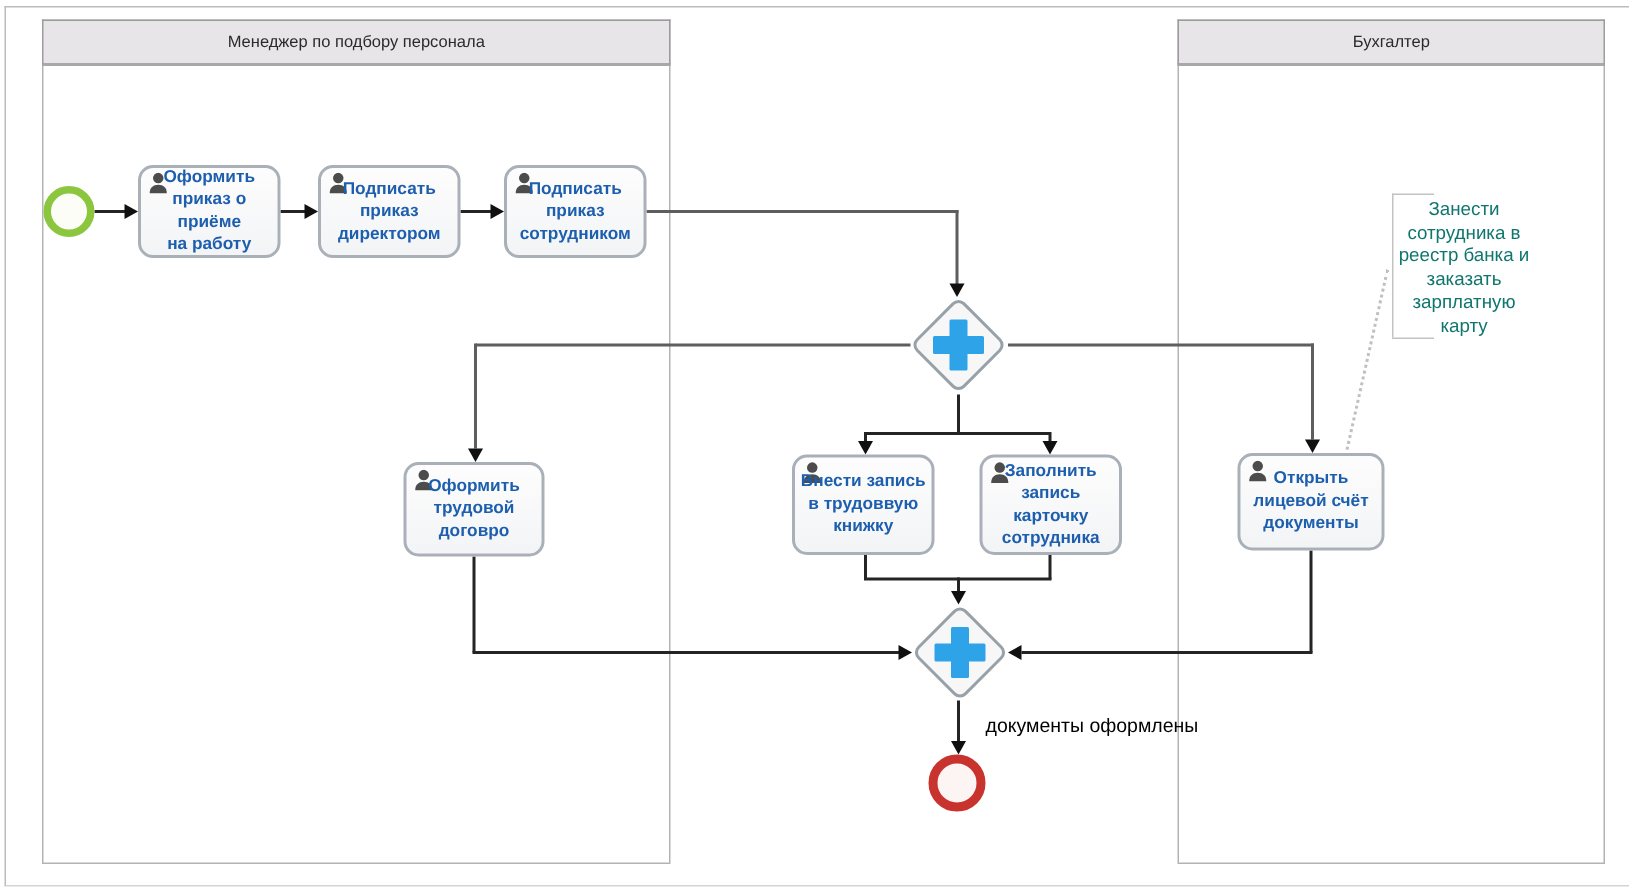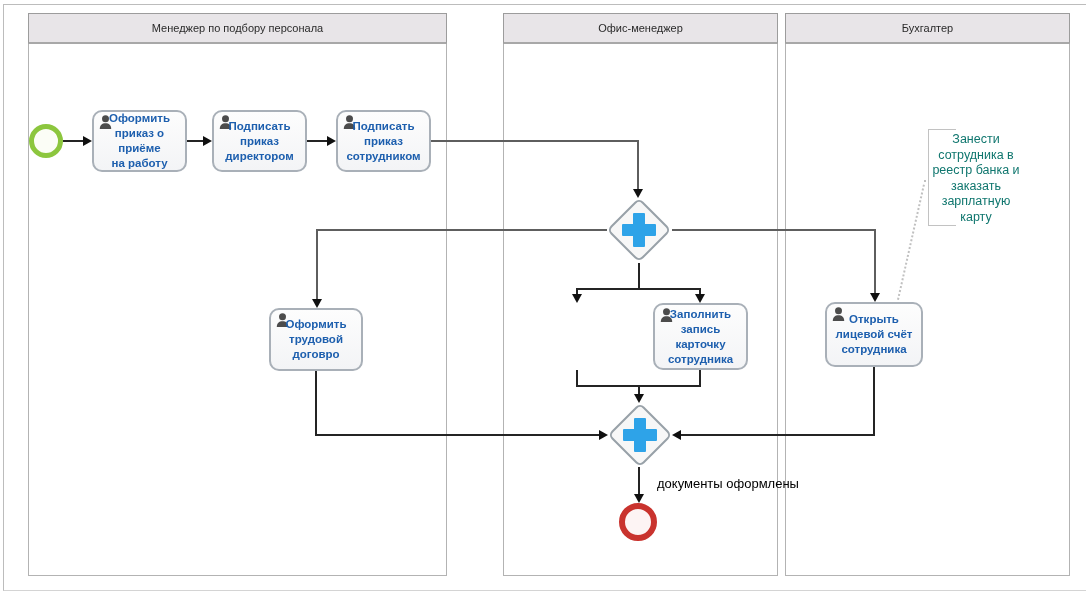--- a/index.html
+++ b/index.html
@@ -41,25 +41,20 @@
 
 <div class="canvas">
 
   <div class="abs frame"></div>
 
   <div class="abs lane" style="left:16px;width:419px;margin-left:12px;">
     <div class="lane-header">
       <span>Менеджер по подбору персонала</span>
     </div>
   </div>
-  <div class="abs lane" style="left:503px;width:275px;">
-    <div class="lane-header">
-      <span>Офис-менеджер</span>
-    </div>
-  </div>
   <div class="abs lane" style="left:785px;width:285px;">
     <div class="lane-header">
       <span>Бухгалтер</span>
     </div>
   </div>
 
   <div class="abs hl" style="left:63px;top:140px;width:21px;"></div>
   <div class="abs arr-r" style="left:83px;top:136px;"></div>
 
   <div class="abs hl" style="left:187px;top:140px;width:17px;"></div>
@@ -147,40 +142,49 @@
   <div class="abs task" style="left:269px;top:308px;width:94px;height:63px;">
     <svg class="person" width="13" height="14" viewBox="0 0 11 12">
         <circle cx="5.5" cy="3.2" r="3" fill="#4c4c4c"></circle>
         <path d="M0.6,12 C0.6,8.6 2.6,7 5.5,7 C8.4,7 10.4,8.6 10.4,12 Z" fill="#4c4c4c"></path>
       </svg>
     <div class="task-label">Оформить
 трудовой
 договро</div>
   </div>
 
+  <div class="abs task" style="left:528px;top:303px;width:95px;height:67px;">
+    <svg class="person" width="13" height="14" viewBox="0 0 11 12">
+        <circle cx="5.5" cy="3.2" r="3" fill="#4c4c4c"></circle>
+        <path d="M0.6,12 C0.6,8.6 2.6,7 5.5,7 C8.4,7 10.4,8.6 10.4,12 Z" fill="#4c4c4c"></path>
+      </svg>
+    <div class="task-label">Внести запись
+в трудоввую
+книжку</div>
+  </div>
 
   <div class="abs task" style="left:653px;top:303px;width:95px;height:67px;">
     <svg class="person" width="13" height="14" viewBox="0 0 11 12">
         <circle cx="5.5" cy="3.2" r="3" fill="#4c4c4c"></circle>
         <path d="M0.6,12 C0.6,8.6 2.6,7 5.5,7 C8.4,7 10.4,8.6 10.4,12 Z" fill="#4c4c4c"></path>
       </svg>
     <div class="task-label">Заполнить
 запись
 карточку
 сотрудника</div>
   </div>
 
   <div class="abs task" style="left:825px;top:302px;width:98px;height:65px;">
     <svg class="person" width="13" height="14" viewBox="0 0 11 12">
         <circle cx="5.5" cy="3.2" r="3" fill="#4c4c4c"></circle>
         <path d="M0.6,12 C0.6,8.6 2.6,7 5.5,7 C8.4,7 10.4,8.6 10.4,12 Z" fill="#4c4c4c"></path>
       </svg>
     <div class="task-label">Открыть
 лицевой счёт
-сотрудника</div>
+документы</div>
   </div>
 
   <div class="abs gw" style="left:617px;top:412px;">
     <div class="diamond"></div>
     <div class="plus-h"></div>
     <div class="plus-v"></div>
   </div>
 
   <div class="abs flow-label" style="left:640px;top:476px;">документы оформлены</div>
 

